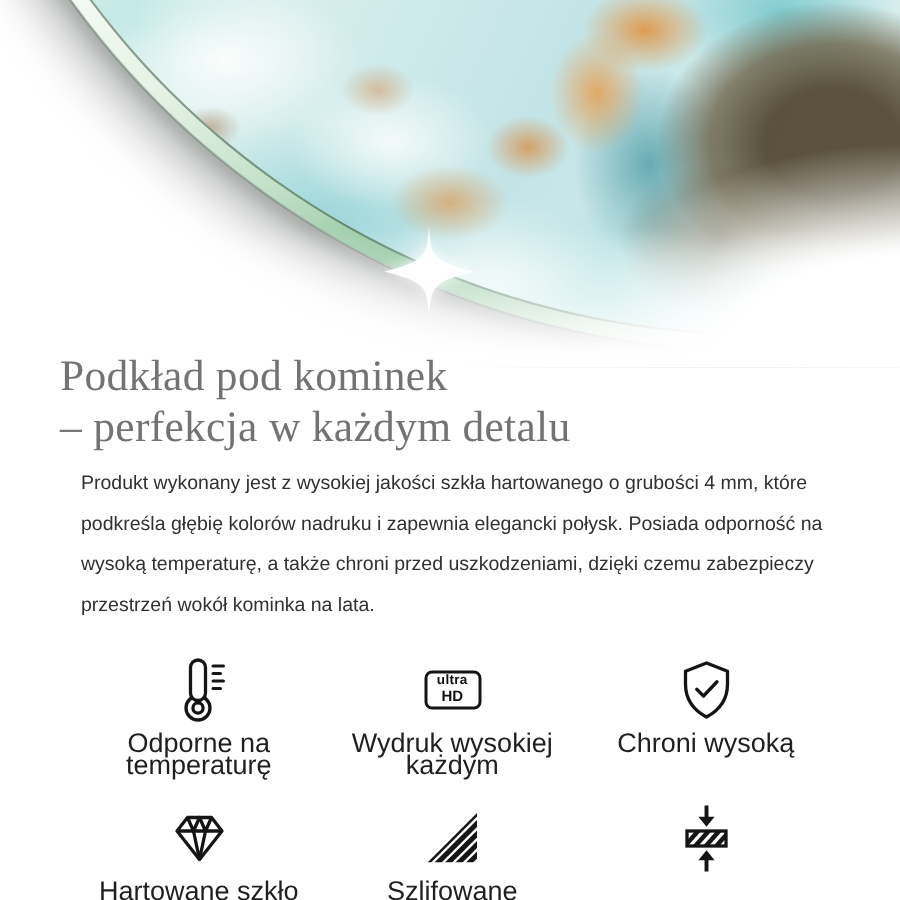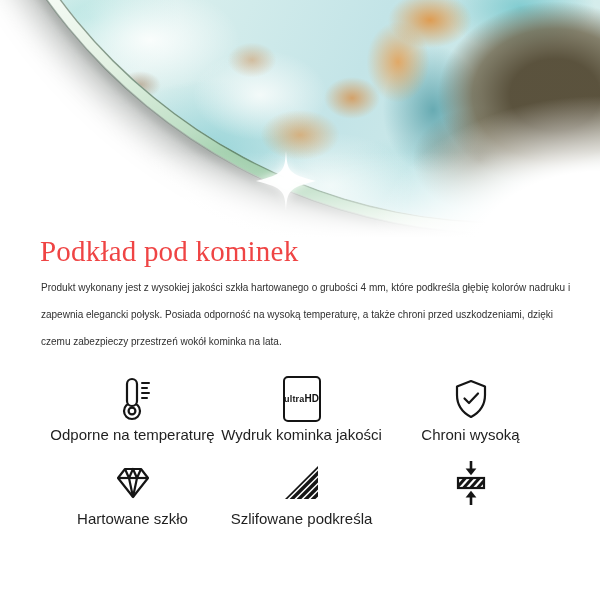--- a/index.html
+++ b/index.html
@@ -51,38 +51,38 @@
       radial-gradient(300px 210px at 100% 106%, #ffffff 42%, rgba(255,255,255,0) 78%),
       linear-gradient(to bottom, rgba(255,255,255,0) 62%, rgba(255,255,255,.55) 82%, #ffffff 97%);
   }
   .sparkle { position:absolute; left:240px; top:145px; pointer-events:none;
              filter:drop-shadow(0 0 5px rgba(255,255,255,.95)); }
 
   
   .content { padding:0 40px; position:relative; }
   h1 {
     margin:-11px 0 0; font-family:"Liberation Serif", serif; font-weight:400;
-    font-size:29px; line-height:34px; color:#ef4444; letter-spacing:.2px;
+    font-size:29px; line-height:34px; color:#737373; letter-spacing:.2px;
   }
   .description {
-    margin:6px -14px 0 1px; font-size:10px; line-height:27px; color:#303030;
+    margin:6px -14px 0 14px; font-size:13px; line-height:27px; color:#303030;
   }
 
   
   .features {
     margin:22px 0 0; padding-left:8px; width:508px;
     display:grid; grid-template-columns:repeat(3,169px); row-gap:19px;
   }
   .feature { text-align:center; }
   .icon-box { height:44px; display:flex; align-items:center; justify-content:center; }
-  .feature-label { margin-top:6px; font-size:15px; line-height:15px; color:#1f1f1f; }
+  .feature-label { margin-top:6px; font-size:18px; line-height:15px; color:#1f1f1f; }
   .icon-stroke { stroke:#151515; fill:none; stroke-width:2.2; }
   .ultrahd-box {
-    width:38px; height:46px; border:2.5px solid #141414; border-radius:5px;
-    display:flex; align-items:center; justify-content:center;
+    width:38px; height:26px; border:2.5px solid #141414; border-radius:5px;
+    display:flex; flex-direction:column; align-items:center; justify-content:center;
     color:#111; box-sizing:border-box;
   }
   .ultrahd-top { font-size:9px; line-height:9px; font-weight:700; letter-spacing:.2px; }
   .ultrahd-bottom { font-size:10px; line-height:14px; font-weight:800; }
 </style>
 </head>
 <body>
 
 <div class="page">
 
@@ -95,20 +95,21 @@
     <div class="hero-fade"></div>
     <svg class="sparkle" width="92" height="72" viewBox="0 0 92 72">
       <path d="M46 6 C47.5 26 48 29 76 36 C48 43 47.5 46 46 66 C44.5 46 44 43 16 36 C44 29 44.5 26 46 6 Z" fill="#ffffff" opacity="0.95"></path>
       <circle cx="46" cy="36" r="3.5" fill="#ffffff"></circle>
     </svg>
   </div>
 
   <div class="content">
     <h1>
       <span>Podkład pod kominek</span><br>
+      <span>– perfekcja w każdym detalu</span>
     </h1>
     <p class="description">Produkt wykonany jest z wysokiej jakości szkła hartowanego o grubości 4 mm, które podkreśla głębię kolorów nadruku i zapewnia elegancki połysk. Posiada odporność na wysoką temperaturę, a także chroni przed uszkodzeniami, dzięki czemu zabezpieczy przestrzeń wokół kominka na lata.</p>
 
     <div class="features">
 
       <div class="feature">
         <div class="icon-box">
           <svg width="40" height="46" viewBox="0 0 40 46">
             <circle class="icon-stroke" cx="19" cy="35" r="8"></circle>
             <rect x="14" y="3" width="10" height="27" rx="5" fill="#ffffff" stroke="#151515" stroke-width="2.2"></rect>
@@ -124,21 +125,21 @@
         <div class="feature-label">Odporne na temperaturę</div>
       </div>
 
       <div class="feature">
         <div class="icon-box">
           <div class="ultrahd-box">
             <span class="ultrahd-top">ultra</span>
             <span class="ultrahd-bottom">HD</span>
           </div>
         </div>
-        <div class="feature-label">Wydruk kominka jakości</div>
+        <div class="feature-label">Wydruk wysokiej każdym</div>
       </div>
 
       <div class="feature">
         <div class="icon-box">
           <svg width="40" height="42" viewBox="0 0 40 42">
             <path class="icon-stroke" stroke-width="2.4" stroke-linejoin="round" d="M20 3 L34 8.5 V17 C34 27.5 28.5 34.5 20 39 C11.5 34.5 6 27.5 6 17 V8.5 Z"></path>
             <path class="icon-stroke" stroke-width="2.4" stroke-linecap="round" stroke-linejoin="round" d="M13.5 20.5 L18 25 L27 15.5"></path>
           </svg>
         </div>
         <div class="feature-label">Chroni wysoką</div>

